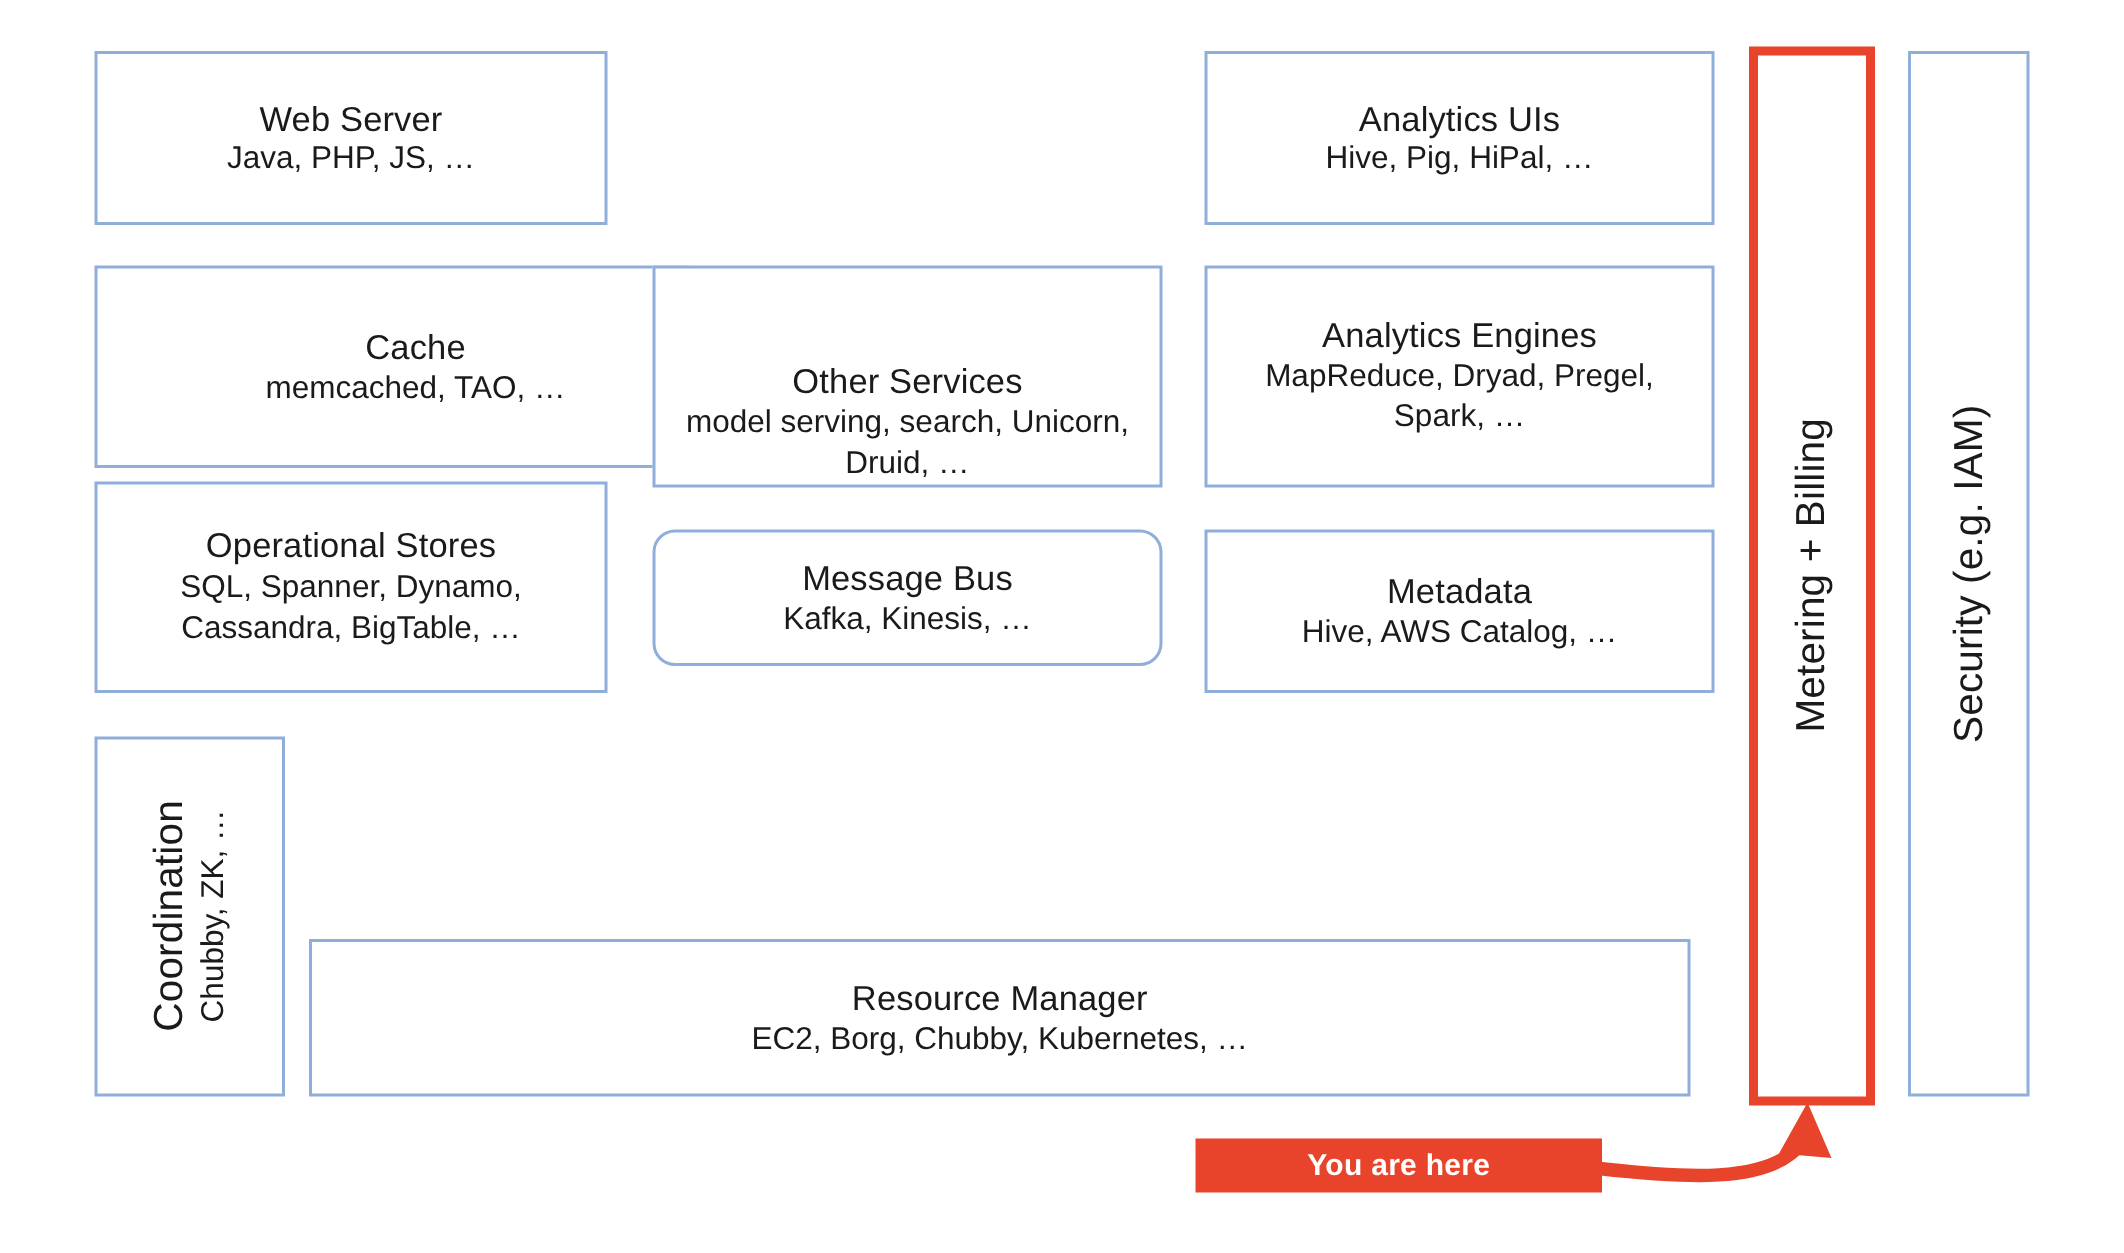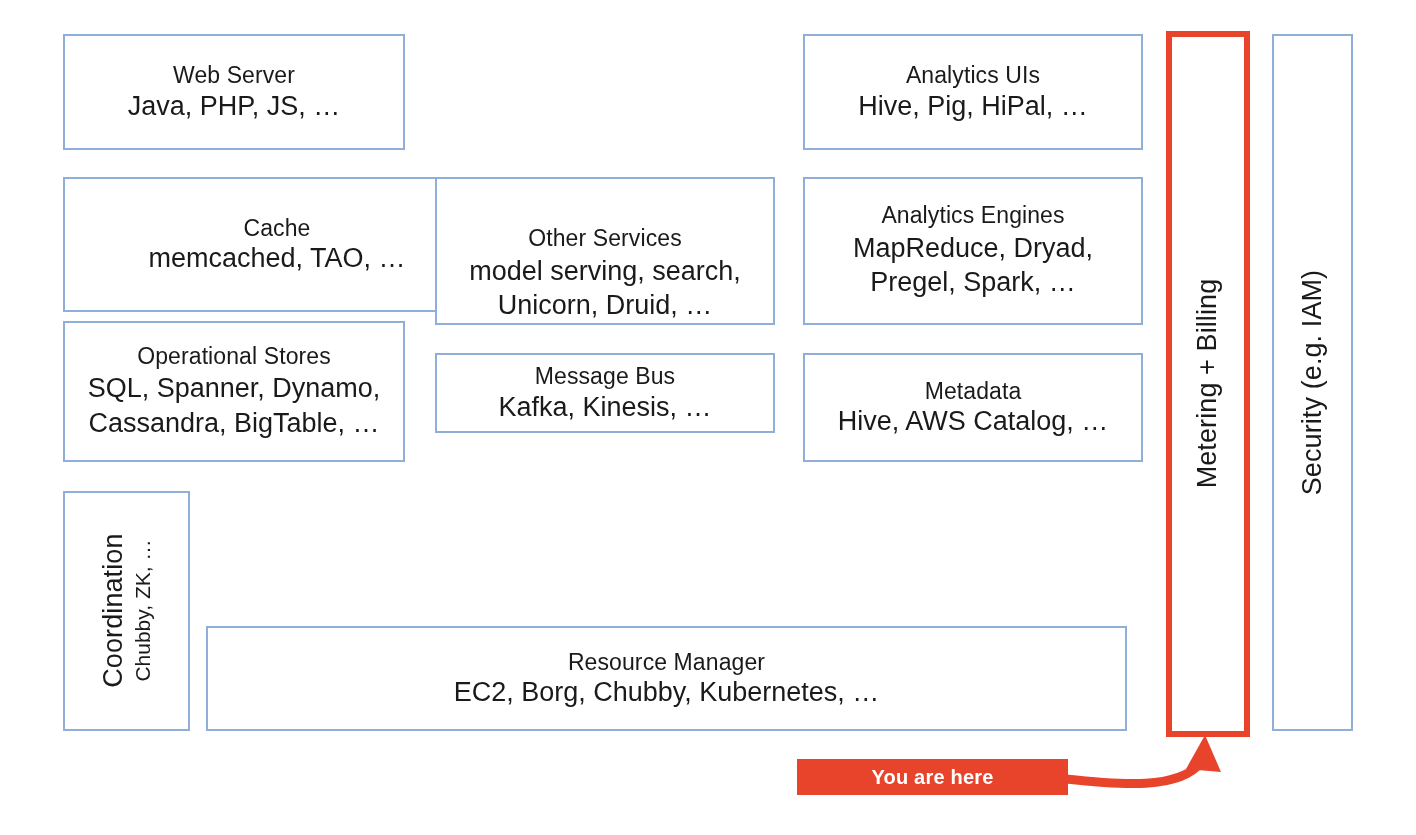--- a/index.html
+++ b/index.html
@@ -37,21 +37,21 @@
     text-align: center;
     line-height: 1.15;
   }
   .box .title {
     font-size: 23px;
     font-weight: 400;
     letter-spacing: 0.1px;
     white-space: nowrap;
   }
   .box .sub {
-    font-size: 27px;
+    font-size: 21px;
     font-weight: 400;
     margin-top: 2px;
     white-space: nowrap;
   }
   .box .sub.two-line {
     white-space: normal;
     line-height: 1.28;
   }
 
   
@@ -126,21 +126,21 @@
   <div class="box" style="left:63px; top:321px; width:342px; height:141px;">
     <div class="title">Operational Stores</div>
     <div class="sub two-line" style="width:330px;">SQL, Spanner, Dynamo, Cassandra, BigTable, …</div>
   </div>
 
   <div class="box" style="left:435px; top:177px; width:340px; height:148px;justify-content:flex-end;">
     <div class="title">Other Services</div>
     <div class="sub two-line" style="width:300px;">model serving, search, Unicorn, Druid, …</div>
   </div>
 
-  <div class="box" style="left:435px; top:353px; width:340px; height:80px;">
+  <div class="box" style="left:435px; top:353px; width:340px; height:91px;border-radius:15px;">
     <div class="title">Message Bus</div>
     <div class="sub">Kafka, Kinesis, …</div>
   </div>
 
   <div class="box" style="left:803px; top:34px; width:340px; height:116px;">
     <div class="title">Analytics UIs</div>
     <div class="sub">Hive, Pig, HiPal, …</div>
   </div>
 
   <div class="box" style="left:803px; top:177px; width:340px; height:148px;">

